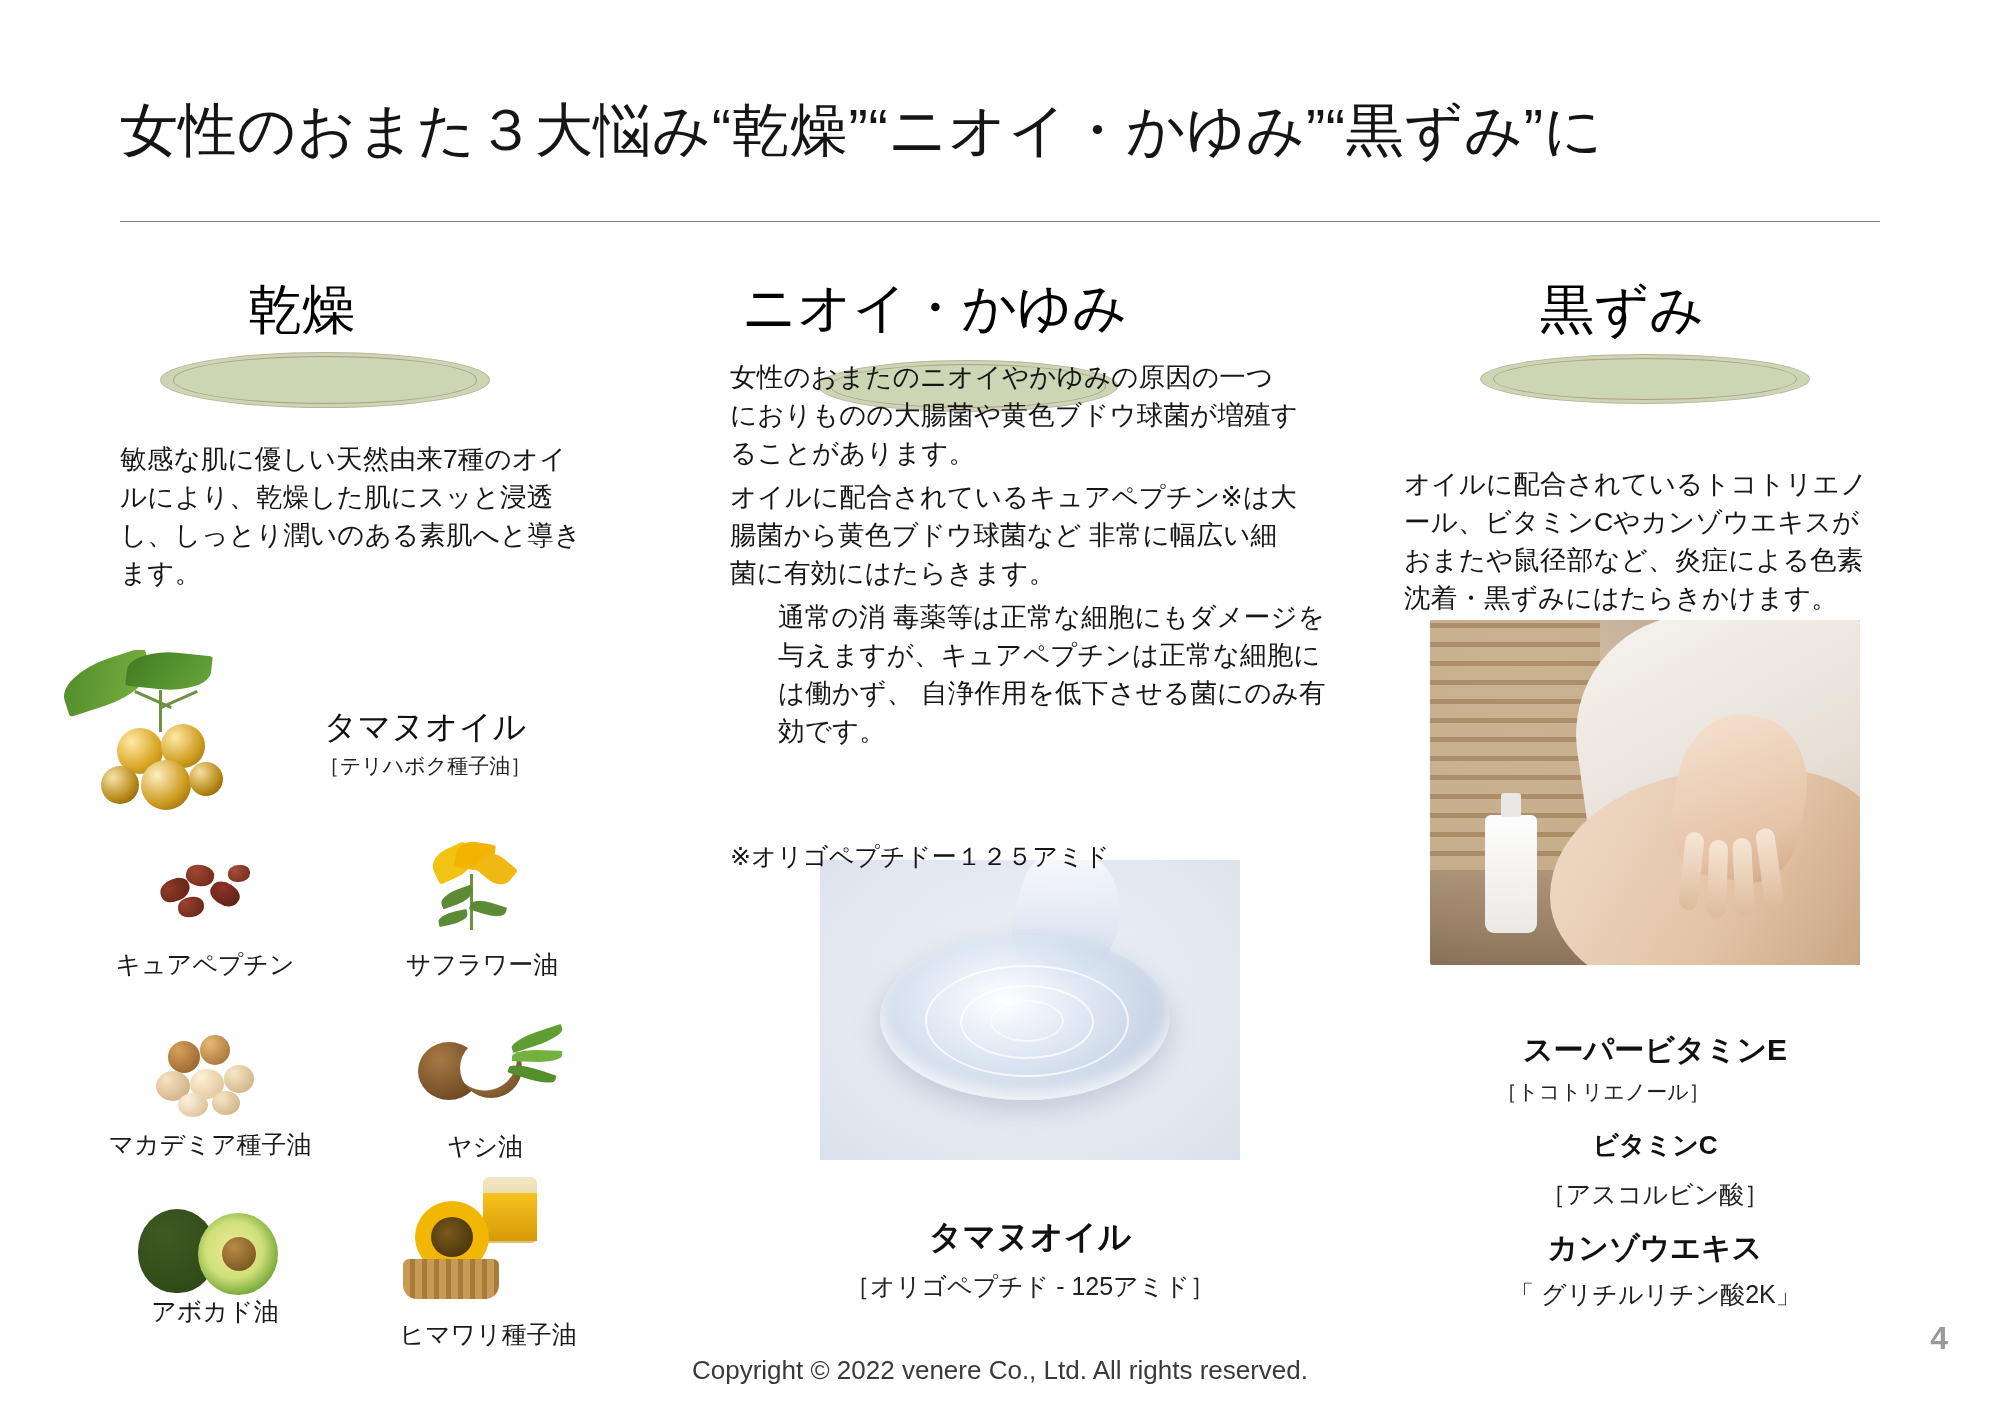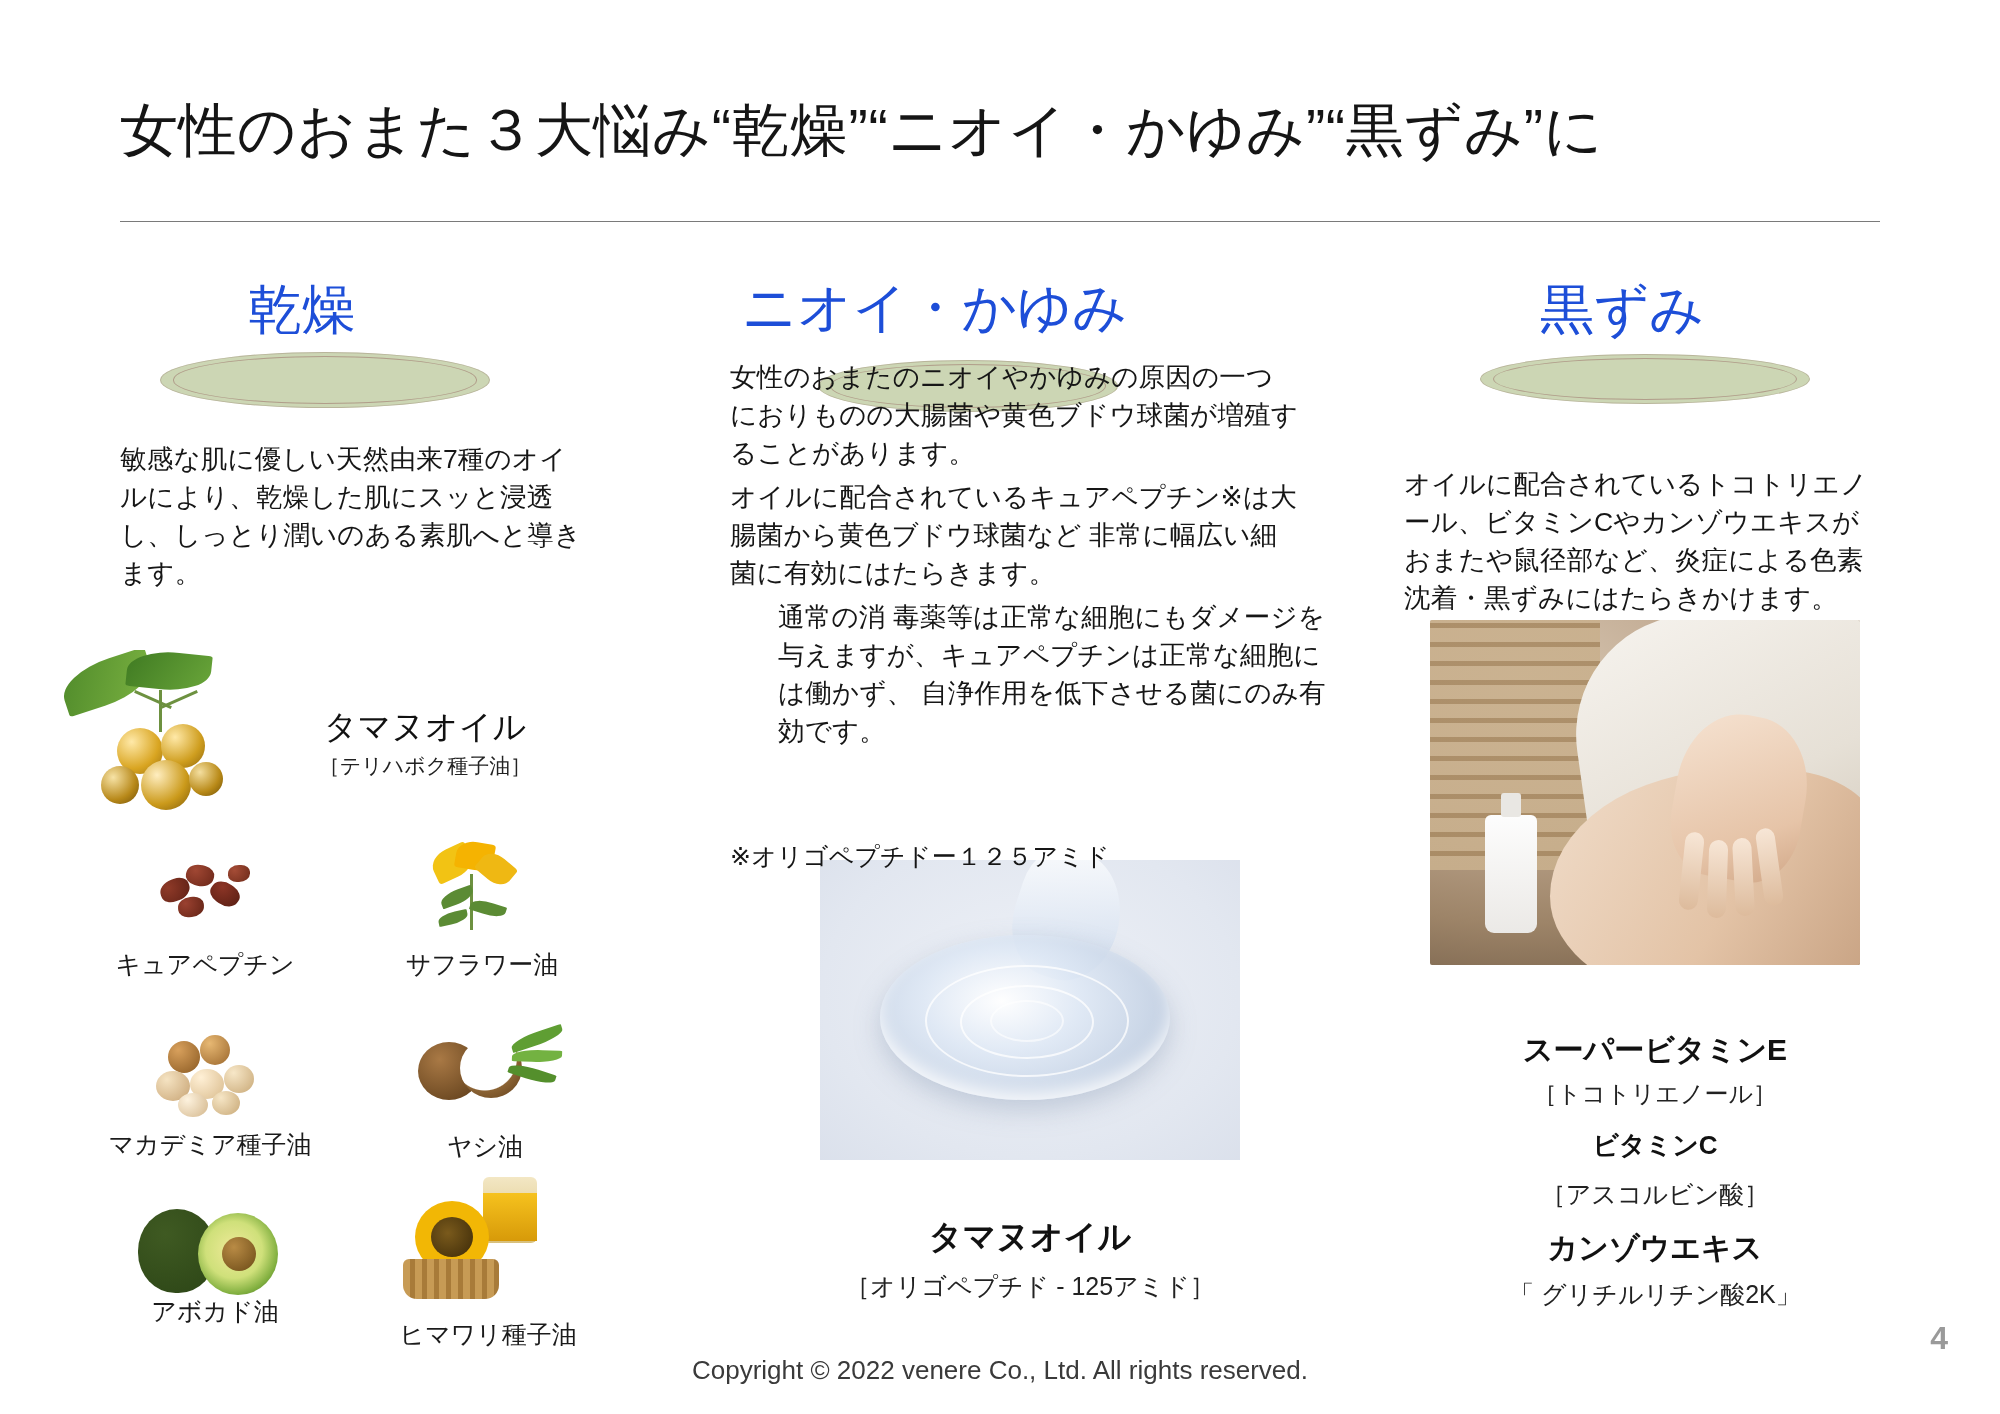--- a/index.html
+++ b/index.html
@@ -20,21 +20,21 @@
     color:#151515;letter-spacing:.5px;
   }
   .rule{
     position:absolute;left:120px;top:221px;width:1760px;height:0;
     border-top:1.6px solid #7a7a7a;
   }
 
   .sec-head{
     position:absolute;
     font-size:54px;line-height:1;
-    color:#1d4ed8;white-space:nowrap;z-index:3;
+    color:#000000;white-space:nowrap;z-index:3;
   }
   .ellipse{
     position:absolute;z-index:1;
     background:#ccd6b4;
     border-radius:50%;
     box-shadow:inset 0 0 0 1px rgba(150,120,110,.35);
   }
   .ellipse::after{
     content:"";position:absolute;inset:8% 4%;
     border-radius:50%;
@@ -267,21 +267,21 @@
     <div class="leg"></div>
     <div class="hand"></div>
     <div class="finger" style="left:252px;top:212px;transform:rotate(6deg);"></div>
     <div class="finger" style="left:278px;top:220px;transform:rotate(2deg);"></div>
     <div class="finger" style="left:304px;top:218px;transform:rotate(-3deg);"></div>
     <div class="finger" style="left:330px;top:208px;transform:rotate(-8deg);"></div>
     <div class="bottle"></div>
   </div>
 
   <div class="cap-title" style="left:1440px;top:1030px;width:430px;font-weight:bold;font-size:30px;">スーパービタミンE</div>
-  <div class="cap-sub" style="left:1440px;top:1078px;width:430px;font-size:24px;">［トコトリエノール］</div>
+  <div class="cap-sub" style="left:1388px;top:1078px;width:430px;font-size:21px;">［トコトリエノール］</div>
 
   <div class="cap-title" style="left:1440px;top:1128px;width:430px;font-weight:bold;font-size:26px;">ビタミンC</div>
   <div class="cap-sub" style="left:1440px;top:1178px;width:430px;font-size:25px;">［アスコルビン酸］</div>
 
   <div class="cap-title" style="left:1440px;top:1228px;width:430px;font-weight:bold;font-size:30px;">カンゾウエキス</div>
   <div class="cap-sub" style="left:1440px;top:1278px;width:430px;font-size:25px;">「 グリチルリチン酸2K」</div>
 
   <div class="pagenum">4</div>
   <div class="footer">Copyright © 2022 venere Co., Ltd. All rights reserved.</div>
 

